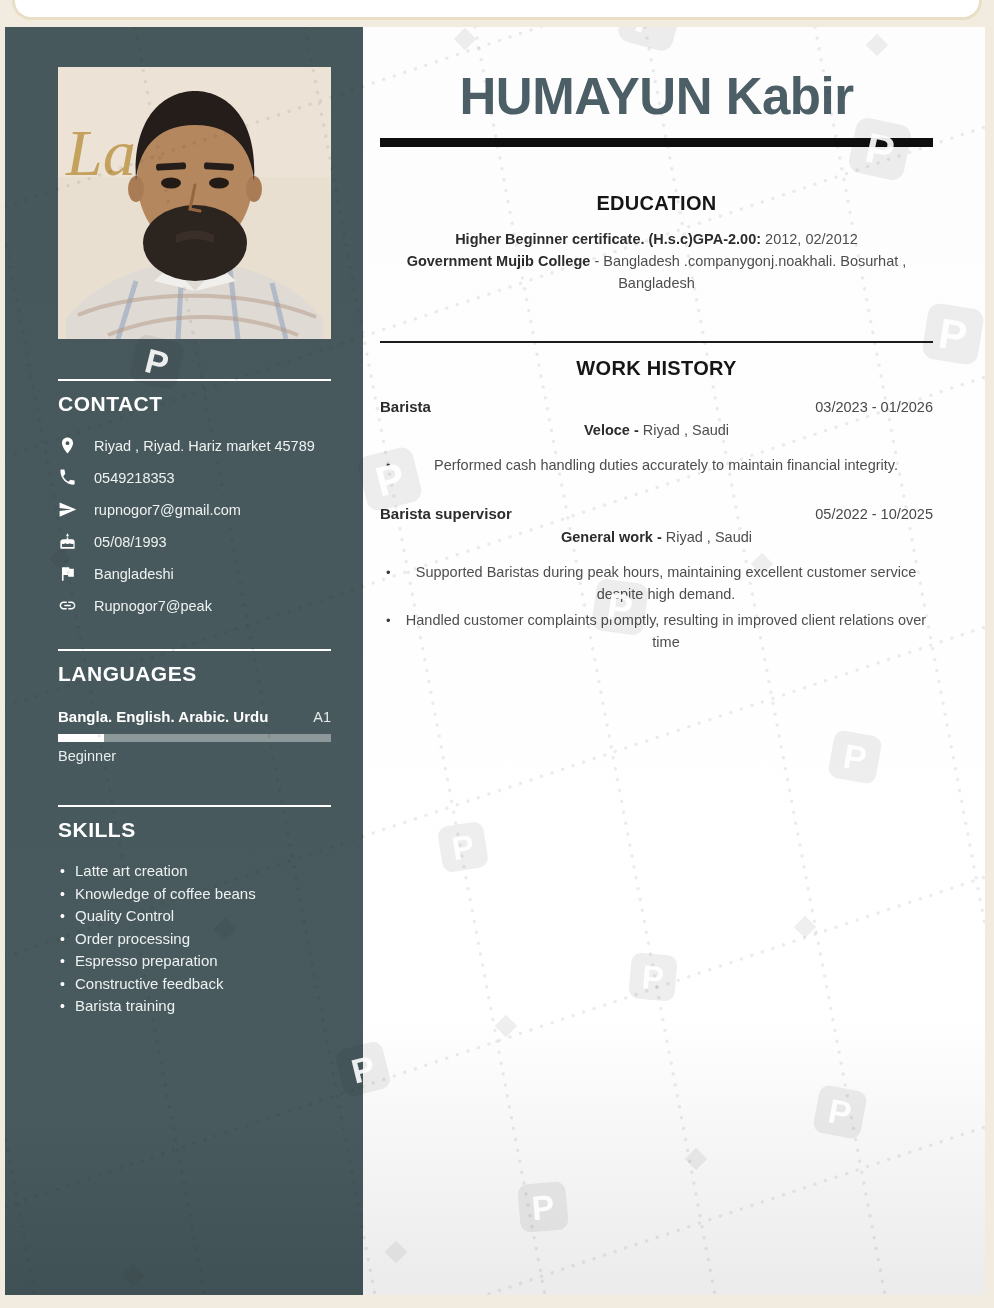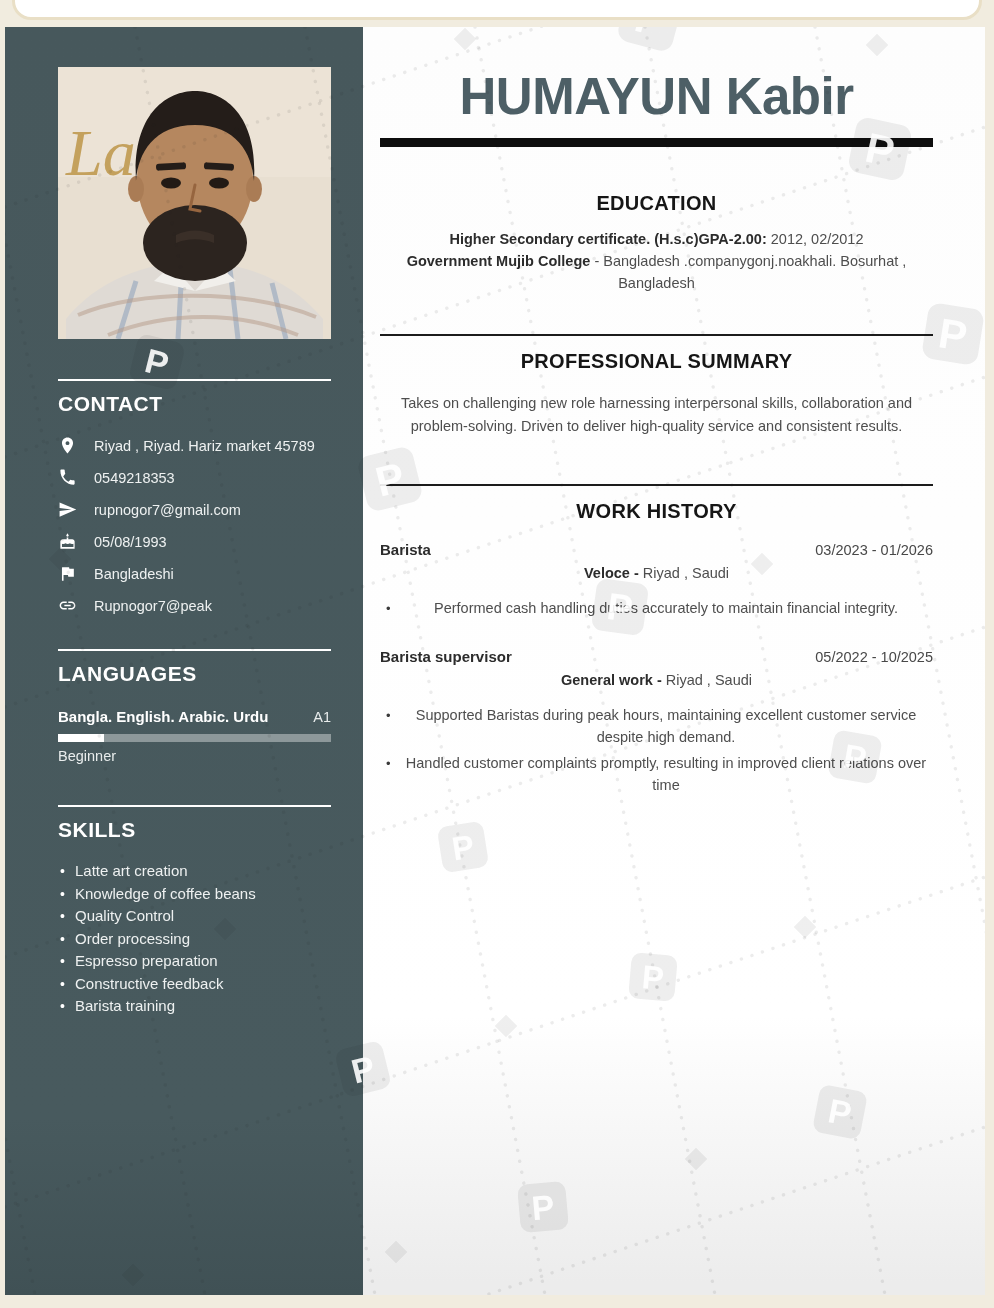--- a/index.html
+++ b/index.html
@@ -224,30 +224,25 @@
       </section>
     </aside>
 
     <main class="main">
       <h1 class="name">HUMAYUN Kabir</h1>
       <div class="name-bar"></div>
 
       <section class="edu-section">
         <h2 class="m-heading">EDUCATION</h2>
         <div class="edu-body">
-          <p><span class="b">Higher Secondary certificate. (H.s.c)GPA-2.00:</span> <span>2012, 02/2012</span></p>
+          <p><span class="b">Higher Beginner certificate. (H.s.c)GPA-2.00:</span> <span>2012, 02/2012</span></p>
           <p><span class="b">Government Mujib College</span> <span>- Bangladesh .companygonj.noakhali. Bosurhat , Bangladesh</span></p>
         </div>
       </section>
 
-      <section class="summary-section">
-        <div class="m-rule"></div>
-        <h2 class="m-heading">PROFESSIONAL SUMMARY</h2>
-        <p class="summary-text">Takes on challenging new role harnessing interpersonal skills, collaboration and problem-solving. Driven to deliver high-quality service and consistent results.</p>
-      </section>
 
       <section class="work-section">
         <div class="m-rule"></div>
         <h2 class="m-heading">WORK HISTORY</h2>
 
         <article class="job">
           <div class="job-head">
             <span class="job-role">Barista</span>
             <span class="job-dates">03/2023 - 01/2026</span>
           </div>

